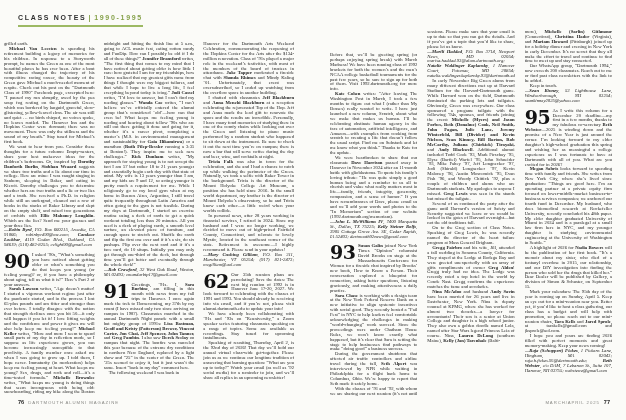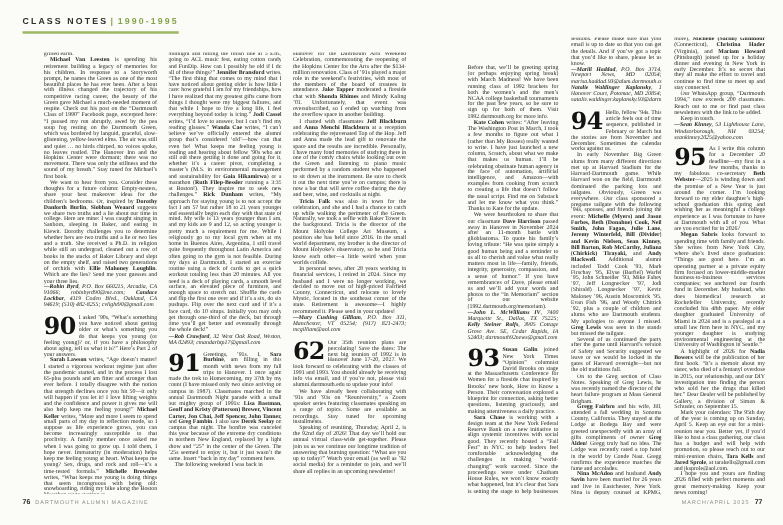--- a/index.html
+++ b/index.html
@@ -15,24 +15,24 @@
     font-family:"Liberation Sans",sans-serif;
     font-weight:bold;font-size:7px;letter-spacing:1.7px;
     color:#2f2f2f;
     border-bottom:2.5px solid #9db964;
     padding-bottom:4px;
   }
   .header .years{color:#86a24b;}
   .header .sep{color:#86a24b;padding:0 2px;}
   
   .page{position:absolute;display:flex;}
-  .page-left{left:35px;top:42px;width:290px;height:353px;gap:9px;}
+  .page-left{left:4px;top:42px;width:290px;height:353px;gap:9px;justify-content:flex-end;}
   .page-right{left:330px;top:30px;width:282px;height:366px;gap:10px;}
   .col{flex:1 1 0;overflow:hidden;}
-  .col-4{padding-top:23px;margin-left:44px;}
+  .col-4{padding-top:23px;}
   .col p{
     margin:0;font-size:4.7px;line-height:4.9px;
     text-align:justify;color:#1d1d1d;
   }
   .col p.indent{text-indent:5px;}
   .col p.contact{font-style:italic;}
   .col p.sec{margin-top:5px;}
   .bold-name{font-weight:bold;}
   .dropcap{
     float:left;
@@ -96,21 +96,20 @@
       <p class="indent "><span>We were heartbroken to share that our classmate </span><span class="bold-name">Dave Harrison</span><span> passed away in Hanover in November 2024 after an 11-month battle with glioblastoma. To quote his family’s loving tribute: “He was quite simply a good human being and a reminder to us all to cherish and value what really matters most in life—family, friends, integrity, generosity, compassion, and a sense of humor.” If you have remembrances of Dave, please email us and we’ll add your words and photos to the “In Memoriam” section of our website (1992.dartmouth.org/memoriam).</span></p>
       <p class="contact "><span class="bold-name">—John L. McWilliams IV</span><span>, 7400 Marquette St., Dallas, TX 75225; </span><span class="bold-name">Kelly Steiner Rolfs</span><span>, 3905 Cottage Grove Ave. SE, Cedar Rapids, IA 52403; dartmouth92news@gmail.com</span></p>
       <p class="sec"><span class="dropcap">93</span><span class="bold-name">Susan Galin</span><span> joined New York Times “Opinion” columnist David Brooks on stage at the Massachusetts Conference for Women for a fireside chat inspired by Brooks’ new book, How to Know a Person. Their conversation explored a blueprint for connection, asking better questions, listening graciously, and making attentiveness a daily practice.</span></p>
       <p class="indent "><span class="bold-name">Sara Chase</span><span> is working with a design team at the New York Federal Reserve Bank on a new initiative to align systemic incentives with social good. They recently hosted a “Fail Fest” in NYC to help leaders feel comfortable acknowledging the challenges in making “world-changing” work succeed. Since the proceedings were under Chatham House Rules, we won’t know exactly what happened, but it’s clear that Sara is setting the stage to help businesses find pathways to make “doing good” a business success.</span></p>
       <p class="indent "><span>During the government shutdown that affected air traffic controllers and airline travel during the fall, </span><span class="bold-name">Seth Alpert</span><span> was interviewed by NPR while waiting in Philadelphia for a flight back home to Columbus, Ohio. We’re happy to report that Seth made it safely home.</span></p>
       <p class="indent "><span>With the classes of ’91 and ’92, with whom we are sharing our next reunion (it’s not until June of 2027), we are continuing to host virtual “Reuniversity” events throughout the year. Members of our classes are speaking about topics of interest and highlighting their expertise and experiences in these compelling</span></p>
     </div>
   <div class="col col-5">
       <p class=""><span>sessions. Please make sure that your email is up to date so that you can get the details. And if you’ve got a topic that you’d like to share, please let us know.</span></p>
       <p class="contact "><span class="bold-name">—Marili Haddad</span><span>, P.O. Box 3714, Newport News, MD 02054; marisa.haddad.93@alum.dartmouth.org; </span><span class="bold-name">Natalie Waldinger Kaplansky</span><span>, 1 Hanover Court, Potomac, MD 20854; natalie.waldinger.kaplansky.93@dartmouth.edu</span></p>
-      <p class="sec"><span class="dropcap">94</span><span>Hello, fellow ’94s. This article feels out of time sequence, published in February or March but the stories are from November and December. Sometimes the calendar works against us.</span></p>
       <p class="indent "><span>In early November Big Green alums from many different directions met up at Harvard Stadium for the Harvard-Dartmouth game. While Harvard won on the field, Dartmouth dominated the parking lots and tailgates. Obviously, Green was everywhere. Our class sponsored a pregame tailgate with the following ’94s, spouses, and friends joining the event: </span><span class="bold-name">Michelle (Myers) and Jason Forbes, Beth (Donahue) Cook, Neil Smith, John Fagan, Julie Lane, Jeremy Winterfeld, Bill (Divider) and Kevin Nielsen, Sean Kinney, Bill Barton, Rob McCarthy, Juliana (Chirkick) Tirayaki,</span><span> and </span><span class="bold-name">Andy Blackwell</span><span>. Additional alumni included Todd Cook ’93, Mark Firschay ’95, Elyse (Barfiel) Warfel ’95, John Schneider ’93, Mike Fahey ’97, Jeff Longnecker ’97, Jodi (Shirald) Longnecker ’97, Kevin Maloney ’96, Austin Moscomick ’95, Evan Fish ’96, and Woody Chittick ’92, plus a couple of children and alums who are Dartmouth students. My apologies to anyone I missed. </span><span class="bold-name">Greg Lewis</span><span> was seen in the stands but missed the tailgate.</span></p>
       <p class="indent "><span>Several of us continued the party after the game until Harvard’s version of Safety and Security suggested we leave or we would be locked in the gates of Harvard overnight—but not the old traditions fall.</span></p>
       <p class="indent "><span>On to the Greg section of Class Notes. Speaking of Greg Lewis, he was recently named the director of the heart failure program at Mass General Brigham.</span></p>
       <p class="indent "><span class="bold-name">Gregg Fairbro</span><span> and his wife, Jill, attended a fall wedding in Sonoma County, California. They stayed at the Lodge at Bodega Bay and were greeted unexpectedly with an array of gifts compliments of owner </span><span class="bold-name">Greg Alden</span><span>! Gregg truly had no idea. The Lodge was recently rated a top hotel in the world by Conde Nast. Gregg confirms the experience matches the fame and accolades.</span></p>
       <p class="indent "><span class="bold-name">Nina McAdoo</span><span> and husband </span><span class="bold-name">Andy Savin</span><span> have been married for 26 years and live in Eastchester, New York. Nina is deputy counsel at KPMG, where she has worked for almost two decades—a lawyer for accountants! Their son is a senior at Union College and daughter is a high school junior. They also own a golden doodle named Lola, named after Star Wars legend Princess Leia of course. Nina, </span><span class="bold-name">Lauren DeLong</span><span> (southern Maine), </span><span class="bold-name">Kelly (Jan) Tarenhale</span><span> (Balti-</span></p>
     </div>
   <div class="col col-6">
       <p class=""><span>more), </span><span class="bold-name">Michelle (Sarlin) Githmour</span><span> (Connecticut), </span><span class="bold-name">Christina Hader</span><span> (Virginia), and </span><span class="bold-name">Mariam Howard</span><span> (Pittsburgh) joined up for a holiday dinner and evening in New York in early December. It’s no secret that they all make the effort to travel and continue to find time to meet up and stay connected.</span></p>
       <p class="indent "><span>Our WhatsApp group, “Dartmouth 1994,” now exceeds 200 classmates. Reach out to me or find past class newsletters with the link to be added.</span></p>
       <p class="indent "><span>Keep in touch.</span></p>

